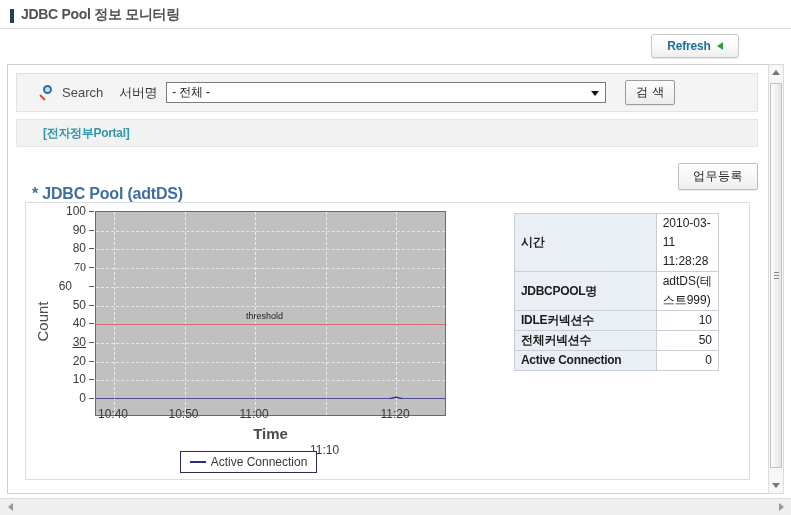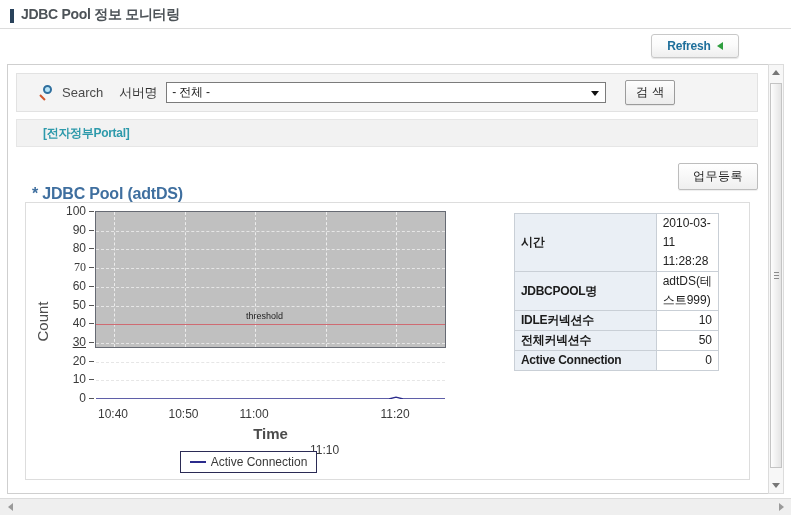--- a/index.html
+++ b/index.html
@@ -132,21 +132,21 @@
   
   .chart-wrap{
     position:absolute;left:0px;top:0px;width:445px;height:276px;
   }
   .axis-y-title{
     position:absolute;left:-14px;top:110px;width:60px;
     transform:rotate(-90deg);transform-origin:center center;
     text-align:center;font-size:15px;color:#4c4c4c;
   }
   .plot{
-    position:absolute;left:69px;top:8px;width:351px;height:137px;
+    position:absolute;left:69px;top:8px;width:351px;height:205px;
     background:#c0c0c0;border:1px solid #666a73;box-sizing:border-box;
   }
   .gridline-h{
     position:absolute;left:0;width:100%;height:0;
     border-top:1px dashed #e6e6e6;
   }
   .gridline-v{
     position:absolute;top:0;height:100%;width:0;
     border-left:1px dashed #ececec;
   }
@@ -287,21 +287,21 @@
           <div class="ytick" style="top: 169.3px; left: 26px; width: 34px;">10</div>
           <div class="ytickmark" style="top: 176.3px; left: 63px;"></div>
           <div class="ytick" style="top: 150.6px; left: 26px; width: 34px;">20</div>
           <div class="ytickmark" style="top: 157.6px; left: 63px;"></div>
           <div class="ytick" style="top: 131.9px; left: 26px; width: 34px; text-decoration: underline;">30</div>
           <div class="ytickmark" style="top: 138.9px; left: 63px;"></div>
           <div class="ytick" style="top: 113.2px; left: 26px; width: 34px;">40</div>
           <div class="ytickmark" style="top: 120.2px; left: 63px;"></div>
           <div class="ytick" style="top: 94.5px; left: 26px; width: 34px;">50</div>
           <div class="ytickmark" style="top: 101.5px; left: 63px;"></div>
-          <div class="ytick" style="top: 75.8px; left: 26px; width: 34px; text-align: right;">60</div>
+          <div class="ytick" style="top: 75.8px; left: 12px; width: 34px; text-align: right;">60</div>
           <div class="ytickmark" style="top: 82.8px; left: 63px;"></div>
           <div class="ytick" style="top: 57.1px; left: 26px; width: 34px; font-family: Liberation Serif, serif;">70</div>
           <div class="ytickmark" style="top: 64.1px; left: 63px;"></div>
           <div class="ytick" style="top: 38.4px; left: 26px; width: 34px;">80</div>
           <div class="ytickmark" style="top: 45.4px; left: 63px;"></div>
           <div class="ytick" style="top: 19.7px; left: 26px; width: 34px;">90</div>
           <div class="ytickmark" style="top: 26.7px; left: 63px;"></div>
           <div class="ytick" style="top: 1px; left: 26px; width: 34px;">100</div>
           <div class="ytickmark" style="top: 8px; left: 63px;"></div>
         </div>

